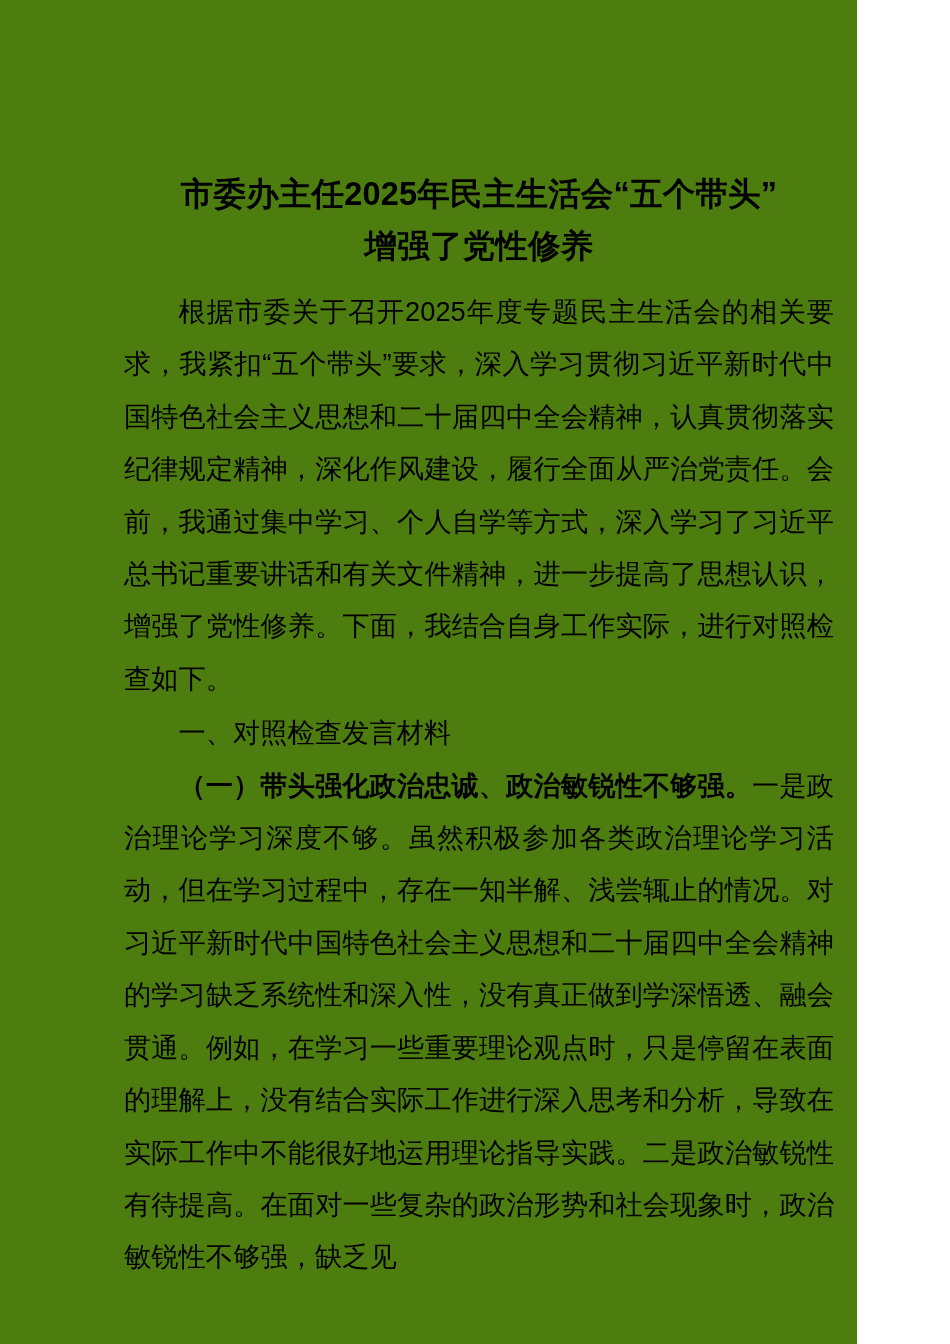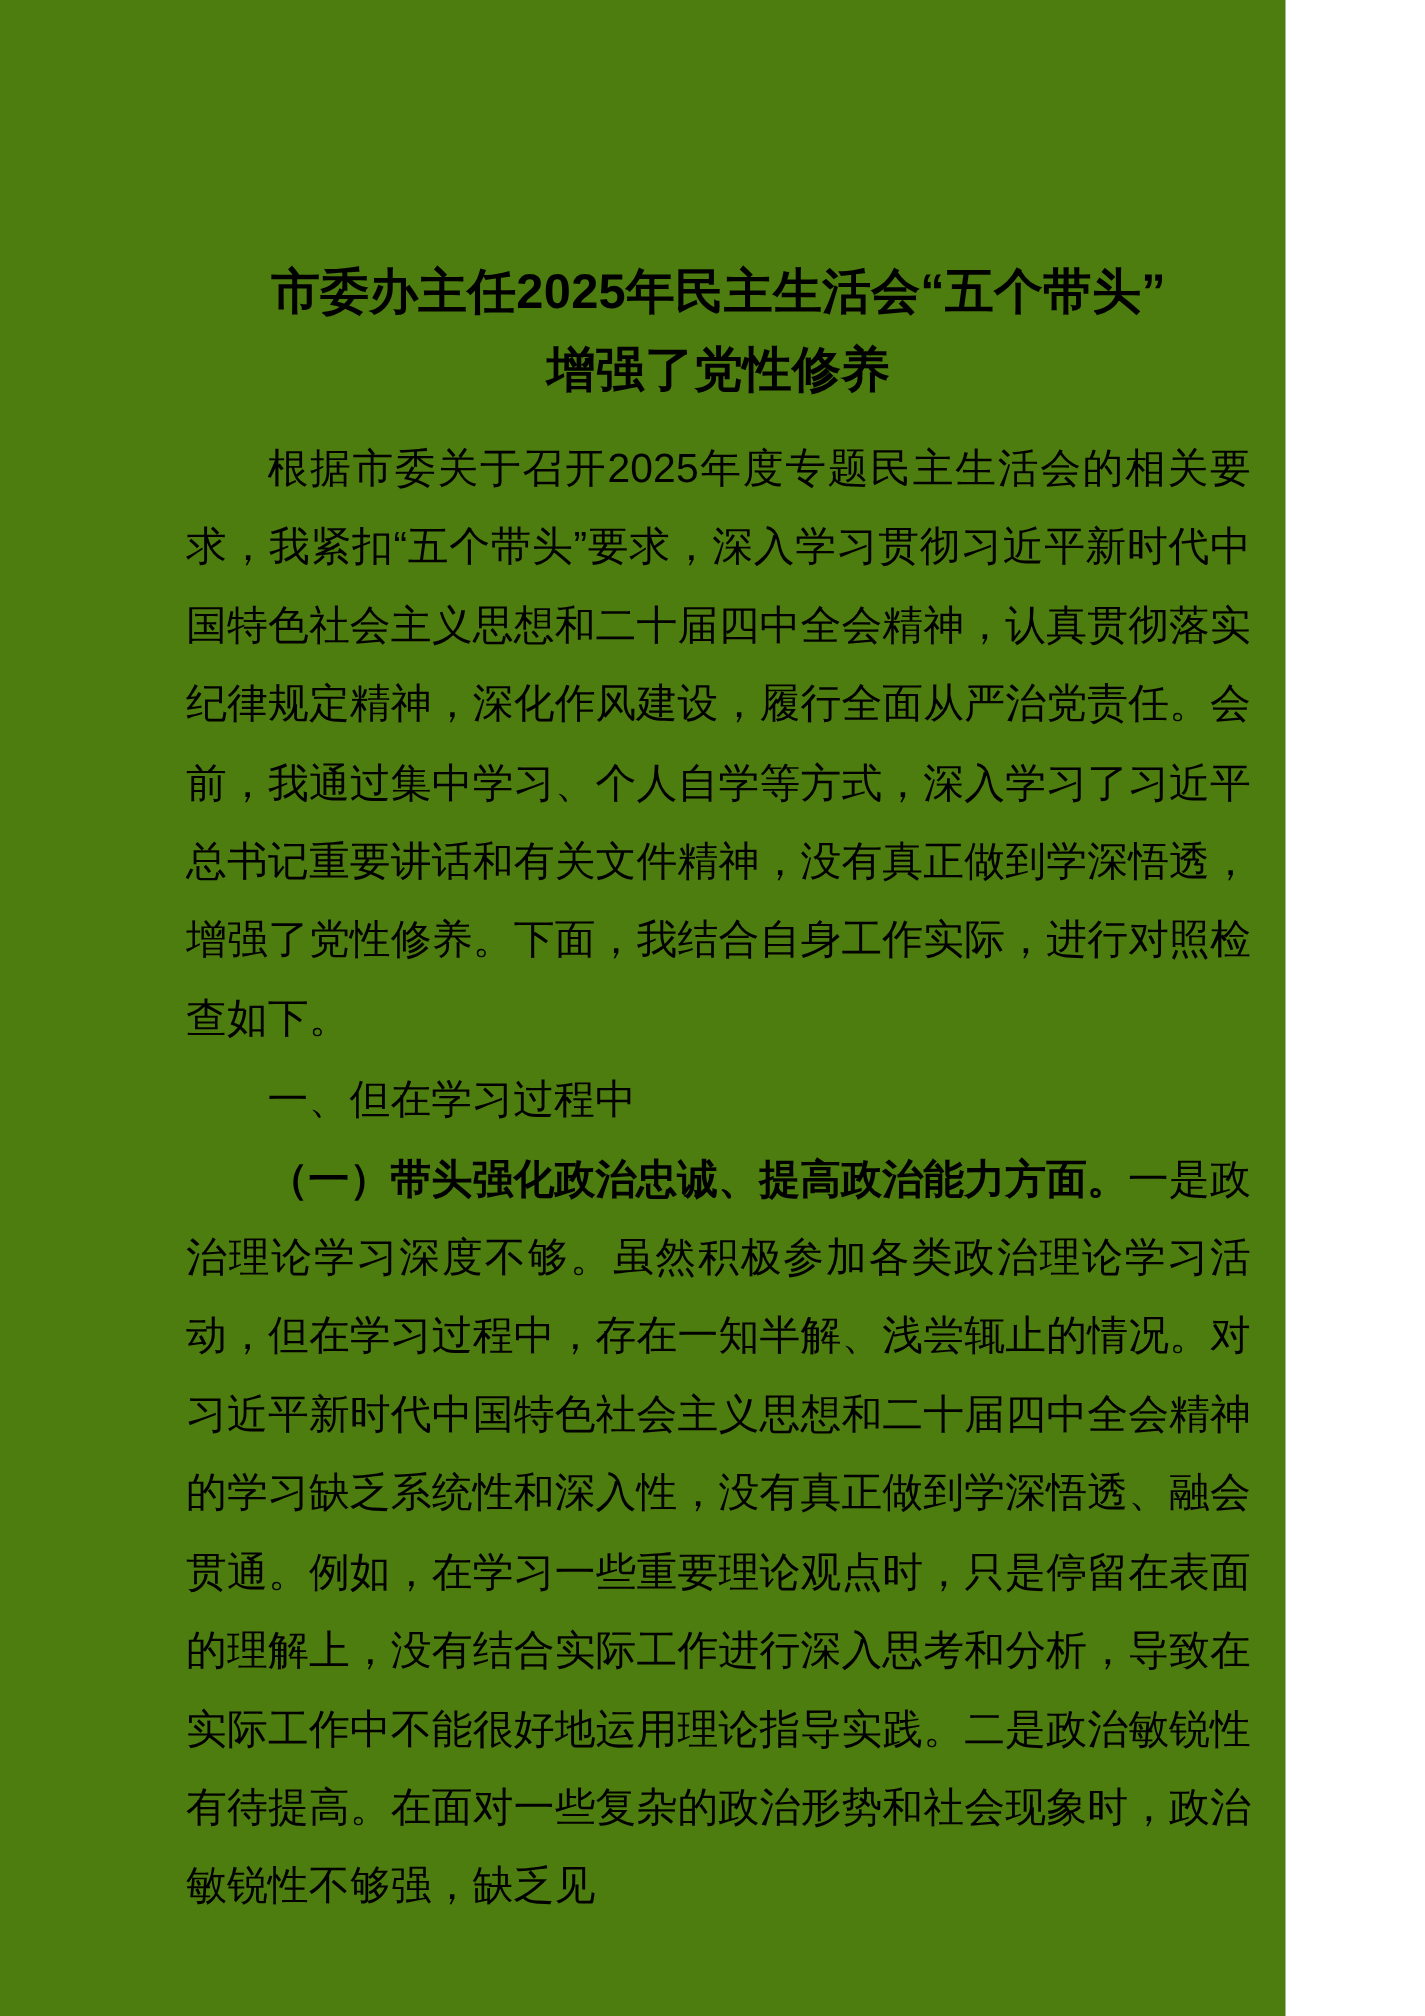--- a/index.html
+++ b/index.html
@@ -74,22 +74,22 @@
 <body>
 
 <div class="page">
   <div class="content">
 
     <h1 class="doc-title">
       <span class="tline">市委办主任2025年民主生活会“五个带头”</span>
       <span class="tline">增强了党性修养</span>
     </h1>
 
-    <p class="para indent-2">根据市委关于召开2025年度专题民主生活会的相关要求，我紧扣“五个带头”要求，深入学习贯彻习近平新时代中国特色社会主义思想和二十届四中全会精神，认真贯彻落实纪律规定精神，深化作风建设，履行全面从严治党责任。会前，我通过集中学习、个人自学等方式，深入学习了习近平总书记重要讲话和有关文件精神，没有真正做到学深悟透，增强了党性修养。下面，我结合自身工作实际，进行对照检查如下。</p>
+    <p class="para indent-2">根据市委关于召开2025年度专题民主生活会的相关要求，我紧扣“五个带头”要求，深入学习贯彻习近平新时代中国特色社会主义思想和二十届四中全会精神，认真贯彻落实纪律规定精神，深化作风建设，履行全面从严治党责任。会前，我通过集中学习、个人自学等方式，深入学习了习近平总书记重要讲话和有关文件精神，进一步提高了思想认识，增强了党性修养。下面，我结合自身工作实际，进行对照检查如下。</p>
 
     <div class="spacer-sm"></div>
 
-    <p class="para heading-plain">一、但在学习过程中</p>
+    <p class="para heading-plain">一、对照检查发言材料</p>
 
-    <p class="para indent-2"><span class="bold-run">（一）带头强化政治忠诚、提高政治能力方面。</span><span>一是政治理论学习深度不够。虽然积极参加各类政治理论学习活动，但在学习过程中，存在一知半解、浅尝辄止的情况。对习近平新时代中国特色社会主义思想和二十届四中全会精神的学习缺乏系统性和深入性，没有真正做到学深悟透、融会贯通。例如，在学习一些重要理论观点时，只是停留在表面的理解上，没有结合实际工作进行深入思考和分析，导致在实际工作中不能很好地运用理论指导实践。二是政治敏锐性有待提高。在面对一些复杂的政治形势和社会现象时，政治敏锐性不够强，缺乏见</span></p>
+    <p class="para indent-2"><span class="bold-run">（一）带头强化政治忠诚、政治敏锐性不够强。</span><span>一是政治理论学习深度不够。虽然积极参加各类政治理论学习活动，但在学习过程中，存在一知半解、浅尝辄止的情况。对习近平新时代中国特色社会主义思想和二十届四中全会精神的学习缺乏系统性和深入性，没有真正做到学深悟透、融会贯通。例如，在学习一些重要理论观点时，只是停留在表面的理解上，没有结合实际工作进行深入思考和分析，导致在实际工作中不能很好地运用理论指导实践。二是政治敏锐性有待提高。在面对一些复杂的政治形势和社会现象时，政治敏锐性不够强，缺乏见</span></p>
 
   </div>
 </div>
 
 </body></html>

